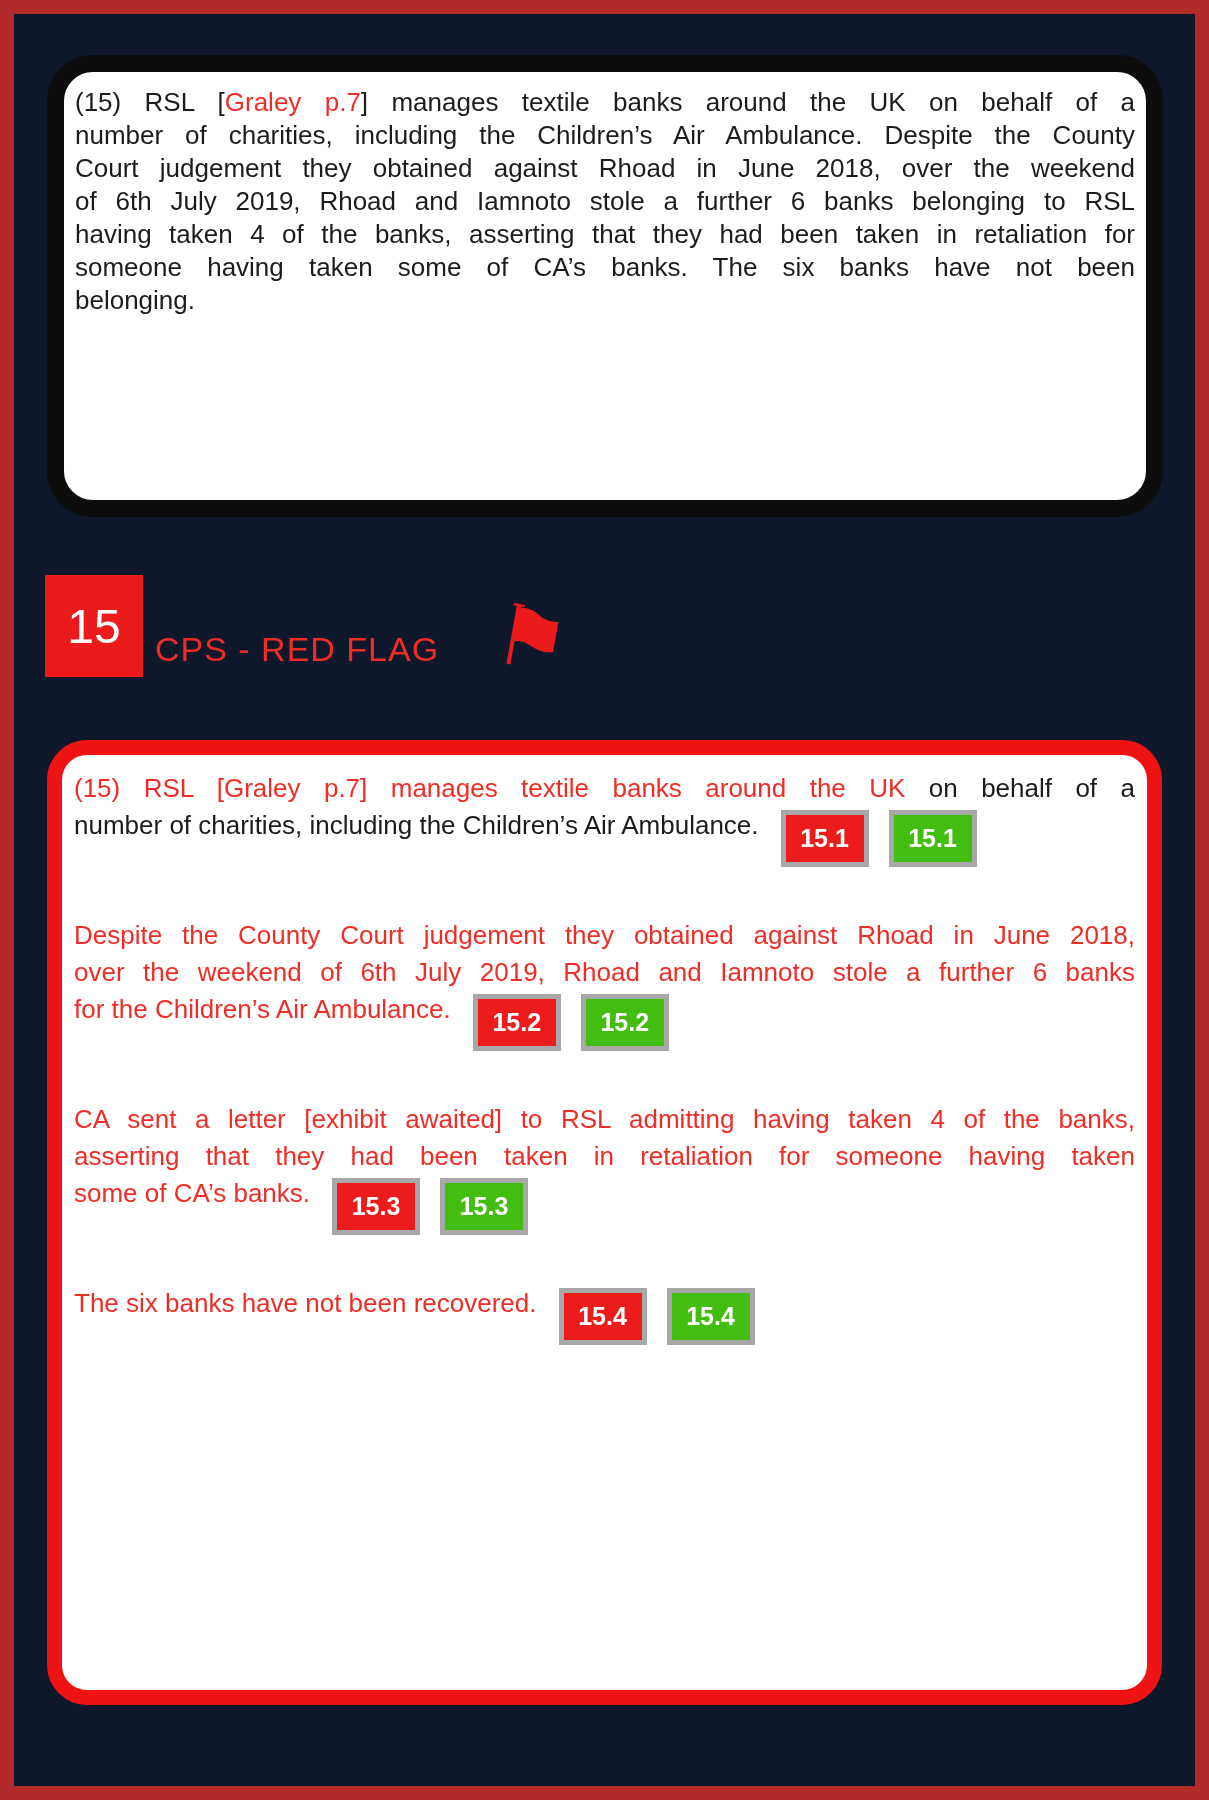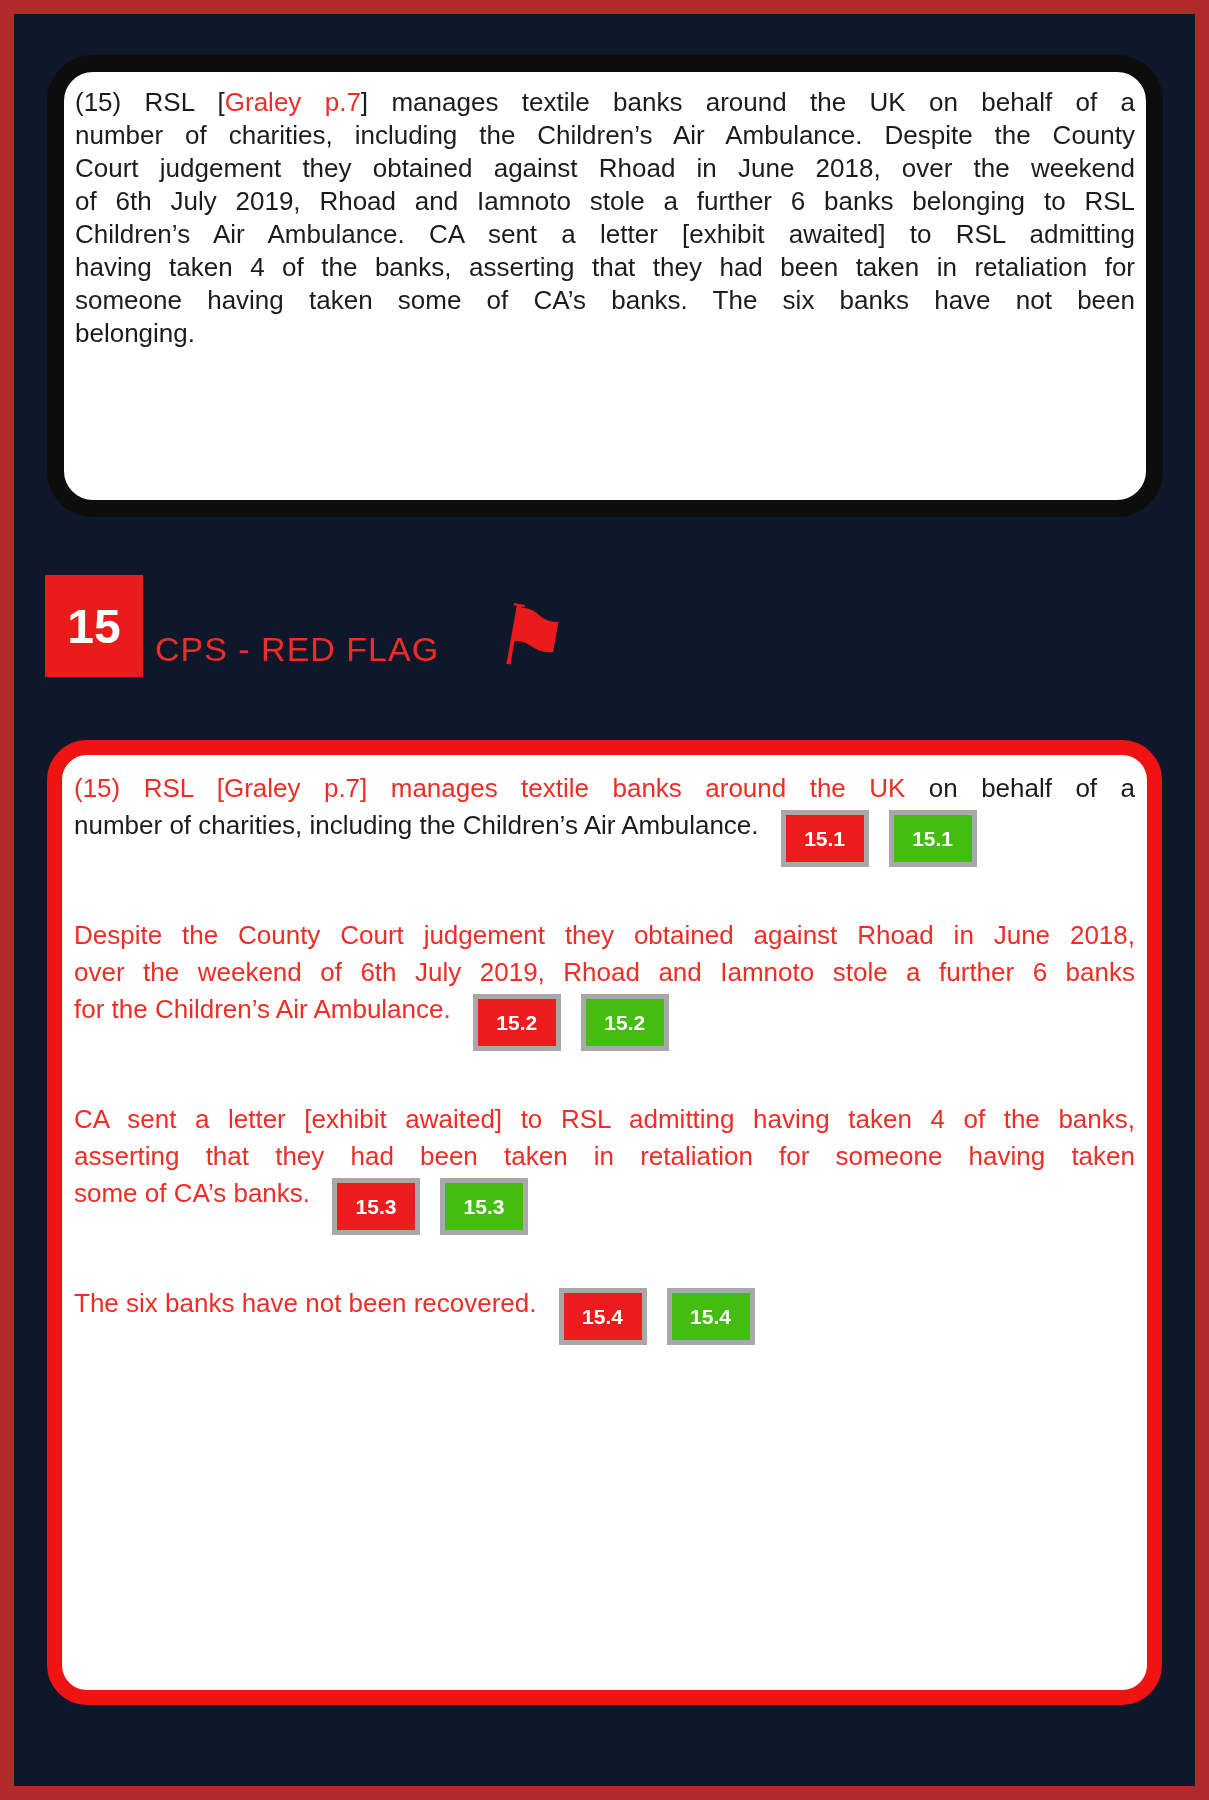--- a/index.html
+++ b/index.html
@@ -35,21 +35,21 @@
     align-items:flex-end;
     margin:58px 0 0 31px;
     height:102px;
   }
   .section-number{
     width:98px;
     height:102px;
     background:var(--number-red,#EC1B1B);
     color:#ffffff;
     font-size:48px;
-    font-weight:bold;
+    font-weight:normal;
     display:flex;
     align-items:center;
     justify-content:center;
     flex:0 0 auto;
   }
   .section-title{
     margin-left:12px;
     padding-bottom:8px;
     font-size:34px;
     letter-spacing:1px;
@@ -94,41 +94,40 @@
   
   .clause-badge{
     display:inline-block;
     vertical-align:text-top;
     box-sizing:content-box;
     width:78px;
     height:47px;
     margin-left:22px;
     border:5px solid var(--badge-border,#A8A8A8);
     color:var(--badge-text,#ffffff);
-    font-size:21px;
+    font-size:25px;
     font-weight:bold;
     line-height:47px;
     text-align:left;
     text-align-last:center;
   }
   .clause-badge + .clause-badge{margin-left:20px;}
   .badge-red{background:var(--badge-red,#EC1C1C);}
   .badge-green{background:var(--badge-green,#43BD10);}
 </style>
 </head>
 <body>
 
 <div class="page">
 
   <div class="source-box">
       <div class="tline"><span style="color: rgb(28, 28, 28);">(15) RSL [</span><span style="color: rgb(239, 45, 38);">Graley p.7</span><span style="color: rgb(28, 28, 28);">] manages textile banks around the UK on behalf of a</span></div>
       <div class="tline"><span style="color: rgb(28, 28, 28);">number of charities, including the Children’s Air Ambulance. Despite the County</span></div>
       <div class="tline"><span style="color: rgb(28, 28, 28);">Court judgement they obtained against Rhoad in June 2018, over the weekend</span></div>
       <div class="tline"><span style="color: rgb(28, 28, 28);">of 6th July 2019, Rhoad and Iamnoto stole a further 6 banks belonging to RSL</span></div>
-      <div class="tline"><span style="color: rgb(28, 28, 28);">Children’s Air Ambulance. CA sent a letter [exhibit awaited] to RSL admitting</span></div>
       <div class="tline"><span style="color: rgb(28, 28, 28);">having taken 4 of the banks, asserting that they had been taken in retaliation for</span></div>
       <div class="tline"><span style="color: rgb(28, 28, 28);">someone having taken some of CA’s banks. The six banks have not been</span></div>
       <div class="tline tline-last"><span style="color: rgb(28, 28, 28);">belonging.</span></div>
     </div>
 
   <div class="section-header">
     <div class="section-number">15</div>
     <div class="section-title">CPS - RED FLAG</div>
     <div class="flag-icon">⚑</div>
   </div>

